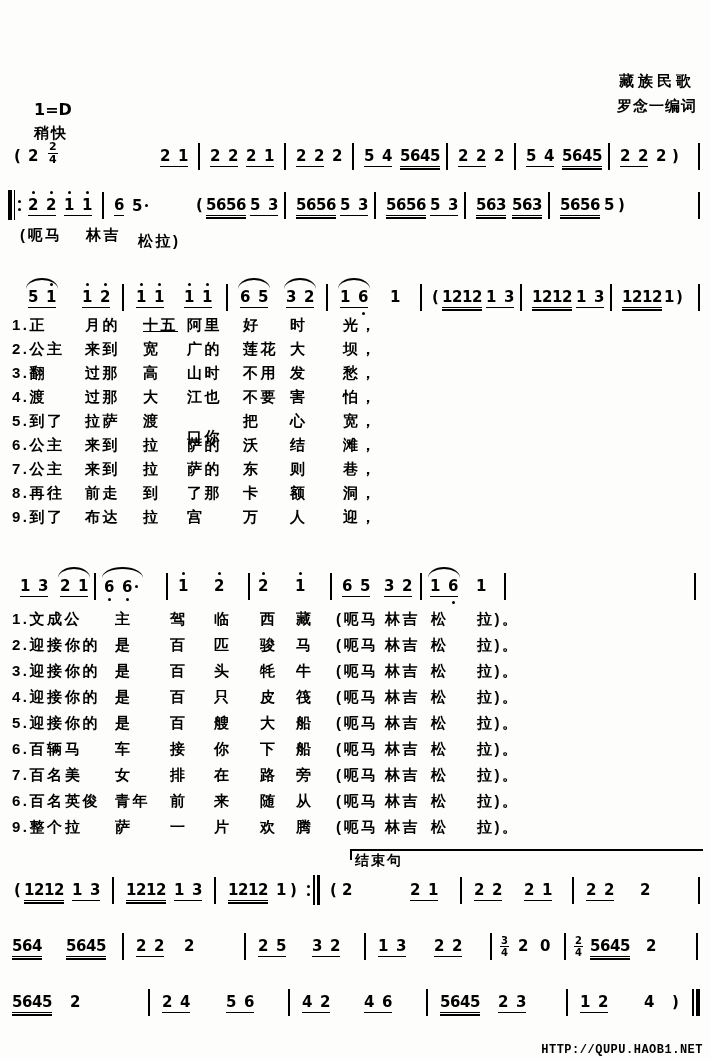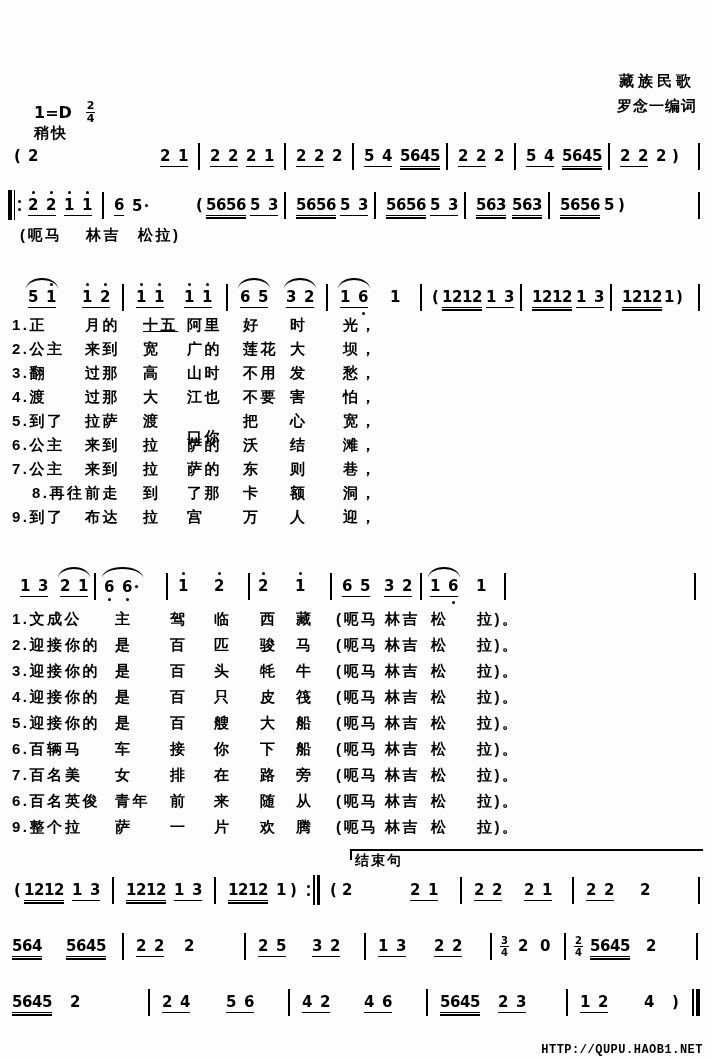--- a/index.html
+++ b/index.html
@@ -5,22 +5,22 @@
   html,body{margin:0;padding:0;background:#e8e8e8;}
   .page{position:relative;width:711px;height:1061px;background:#fdfdfc;overflow:hidden;color:#000;}
 
   
   .title{position:absolute;top:22px;left:0;width:711px;text-align:center;
          font:700 30px "Liberation Sans",sans-serif;letter-spacing:9px;}
   .subtitle{position:absolute;top:64px;left:0;width:711px;text-align:center;
          font:700 17px "Liberation Sans",sans-serif;letter-spacing:4px;}
   .credit1{position:absolute;right:16px;top:72px;font:700 15px "Liberation Sans",sans-serif;letter-spacing:4px;}
   .credit2{position:absolute;right:14px;top:97px;font:700 15px "Liberation Sans",sans-serif;letter-spacing:1px;}
-  .keysig{position:absolute;left:34px;top:100px;display:flex;align-items:center;gap:14px;
-         font:700 16px "DejaVu Sans",sans-serif;}
+  .keysig{position:absolute;left:34px;top:100px;display:flex;align-items:center;gap:22px;
+         font:700 16px "DejaVu Sans",sans-serif;flex-direction:column;}
   .hfrac{display:inline-flex;flex-direction:column;align-items:center;
          font:700 11px "DejaVu Sans",sans-serif;line-height:1.1;}
   .hfrac .den{border-top:1.5px solid #000;padding:0 1px;}
   .tempo{position:absolute;left:34px;top:124px;font:700 15px "Liberation Sans",sans-serif;letter-spacing:2px;}
 
   
   .tok{position:absolute;font-family:"DejaVu Sans",sans-serif;font-weight:700;font-size:15px;
        line-height:16px;padding-bottom:2px;white-space:nowrap;}
   .tok.u1,.tok.u2{border-bottom:1.6px solid #000;}
   .tok.u2::after{content:"";position:absolute;left:0;right:0;bottom:-4px;height:1.6px;background:#000;}
@@ -288,21 +288,21 @@
       <div class="lyr" style="left: 243px; top: 436px;">沃</div>
       <div class="lyr" style="left: 290px; top: 436px;">结</div>
       <div class="lyr" style="left: 343px; top: 436px;">滩，</div>
       <div class="lyr" style="left: 12px; top: 460px;">7.公主</div>
       <div class="lyr" style="left: 85px; top: 460px;">来到</div>
       <div class="lyr" style="left: 143px; top: 460px;">拉</div>
       <div class="lyr" style="left: 187px; top: 460px;">萨的</div>
       <div class="lyr" style="left: 243px; top: 460px;">东</div>
       <div class="lyr" style="left: 290px; top: 460px;">则</div>
       <div class="lyr" style="left: 343px; top: 460px;">巷，</div>
-      <div class="lyr" style="left: 12px; top: 484px; margin-left: 20px;">8.再往</div>
+      <div class="lyr" style="left: 12px; top: 484px;">8.再往</div>
       <div class="lyr" style="left: 85px; top: 484px;">前走</div>
       <div class="lyr" style="left: 143px; top: 484px;">到</div>
       <div class="lyr" style="left: 187px; top: 484px;">了那</div>
       <div class="lyr" style="left: 243px; top: 484px;">卡</div>
       <div class="lyr" style="left: 290px; top: 484px;">额</div>
       <div class="lyr" style="left: 343px; top: 484px;">洞，</div>
       <div class="lyr" style="left: 12px; top: 508px;">9.到了</div>
       <div class="lyr" style="left: 85px; top: 508px;">布达</div>
       <div class="lyr" style="left: 143px; top: 508px;">拉</div>
       <div class="lyr" style="left: 187px; top: 508px;">宫</div>
@@ -402,21 +402,21 @@
       <div class="lyr" style="left: 170px; top: 818px;">一</div>
       <div class="lyr" style="left: 214px; top: 818px;">片</div>
       <div class="lyr" style="left: 260px; top: 818px;">欢</div>
       <div class="lyr" style="left: 296px; top: 818px;">腾</div>
       <div class="lyr" style="left: 336px; top: 818px;">(呃马</div>
       <div class="lyr" style="left: 385px; top: 818px;">林吉</div>
       <div class="lyr" style="left: 431px; top: 818px;">松</div>
       <div class="lyr" style="left: 477px; top: 818px;">拉)。</div>
       <div class="lyr" style="left: 20px; top: 226px;">(呃马</div>
       <div class="lyr" style="left: 86px; top: 226px;">林吉</div>
-      <div class="lyr" style="left: 138px; top: 226px;">松拉)</div>
+      <div class="lyr" style="left: 138px; top: 232px;">松拉)</div>
     </div>
 
   <div class="endbracket">
     <span class="tick"></span>
     <span class="endlabel">结束句</span>
   </div>
 
   <div class="furl">HTTP://QUPU.HAOB1.NET</div>
 </div>
 

